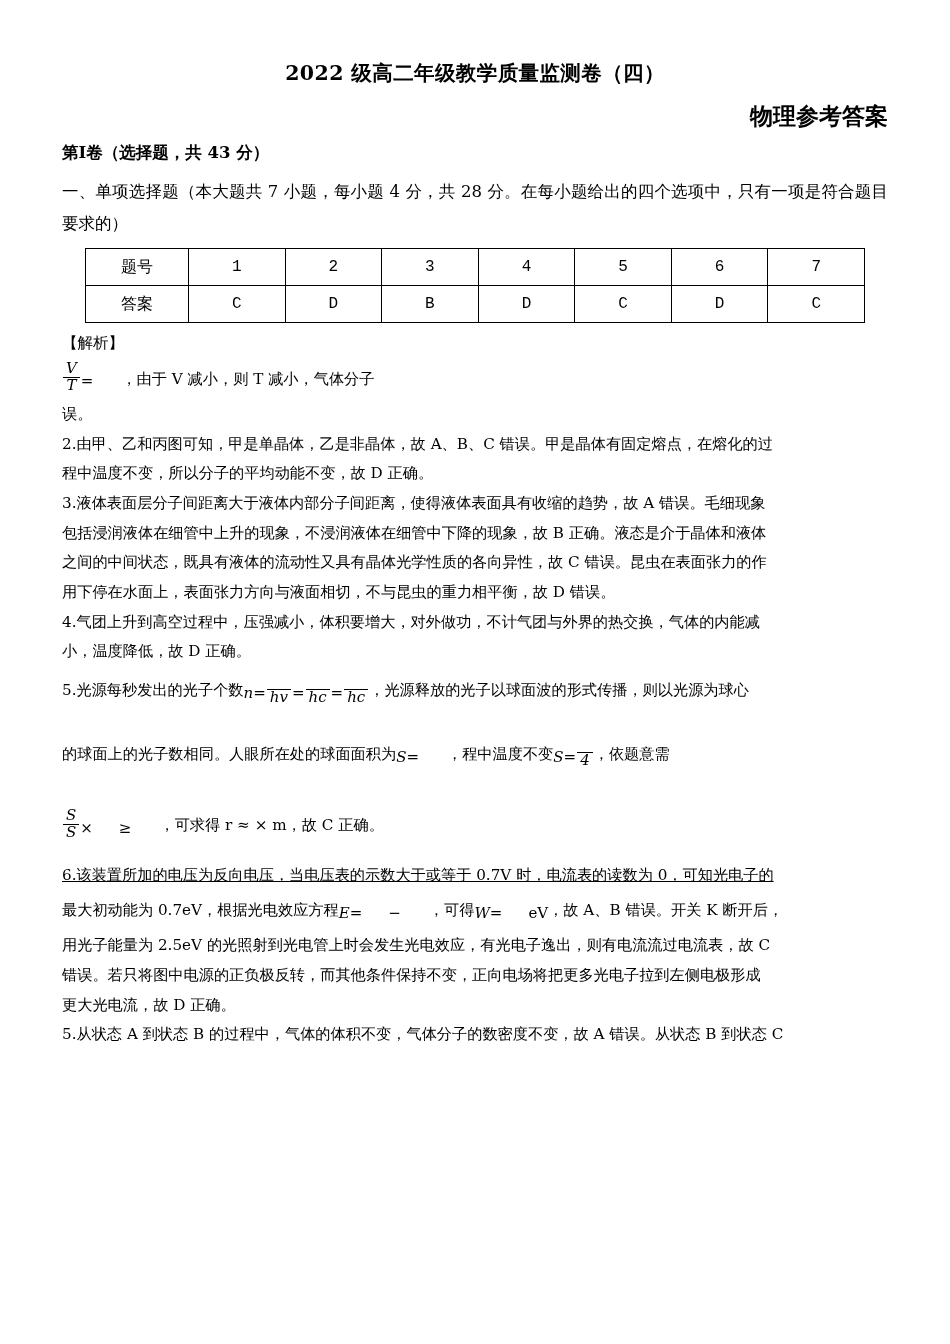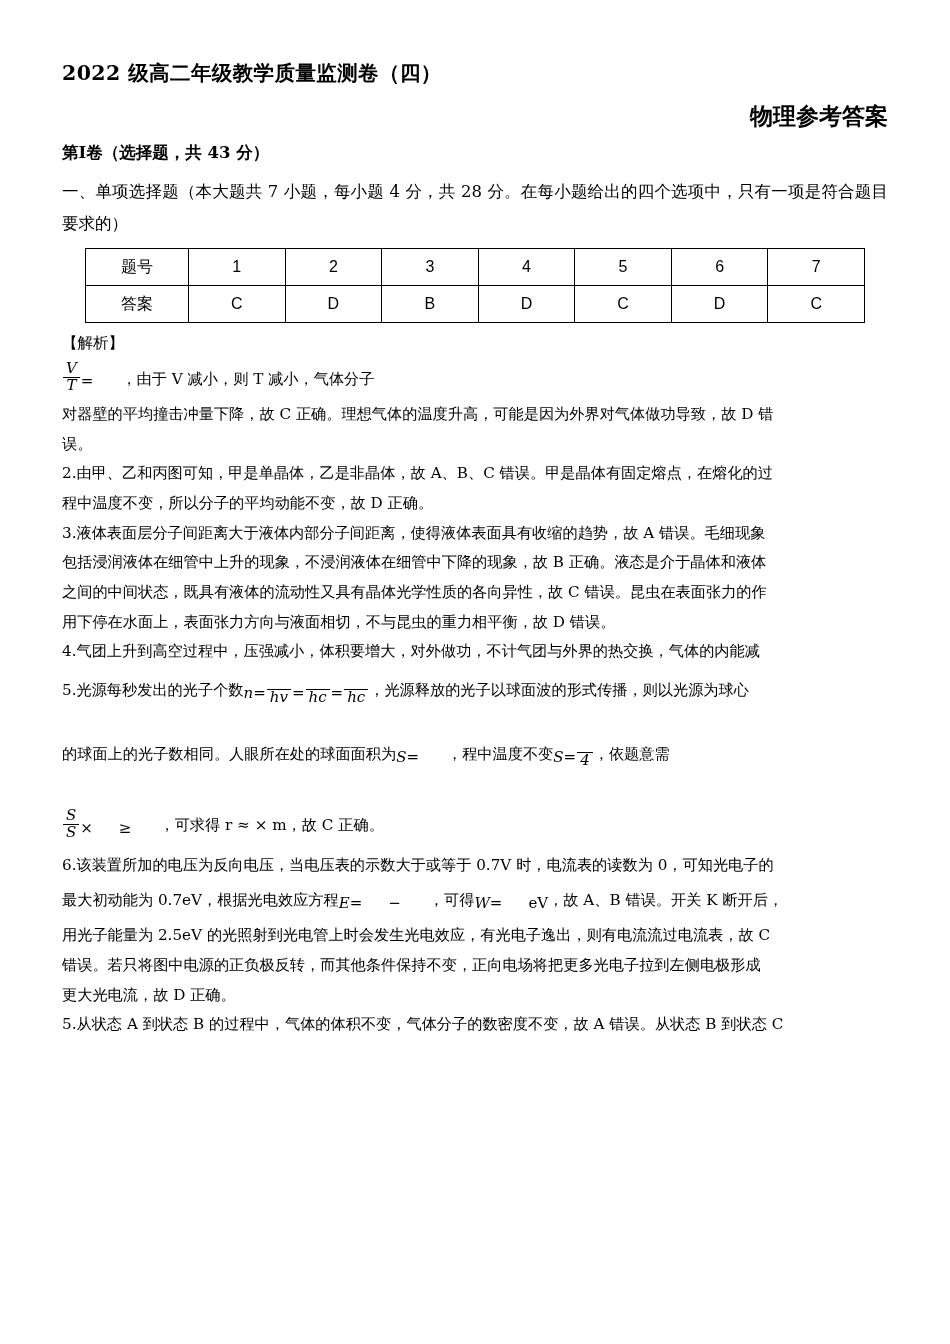--- a/index.html
+++ b/index.html
@@ -18,20 +18,21 @@
   .page {
     width: 950px;
     height: 1344px;
     box-sizing: border-box;
     padding: 52px 62px 0 62px;
     position: relative;
   }
 
   
   .doc-title {
+    text-align: center;
     font-size: 20.5px;
     font-weight: bold;
     letter-spacing: 0.4px;
     margin: 6px 0 10px 0;
     line-height: 1.5;
   }
   .doc-subtitle {
     text-align: right;
     font-size: 23px;
     font-weight: bold;
@@ -58,21 +59,21 @@
     width: 780px;
     margin: 8px auto 6px auto;
     table-layout: fixed;
   }
   .answer-table td {
     border: 1px solid #000000;
     height: 34px;
     text-align: center;
     vertical-align: middle;
     font-size: 16px;
-    font-family: Liberation Sans, sans-serif;
+    font-family: Liberation Mono, monospace;
   }
   .answer-table td.rowhead {
     width: 100px;
   }
 
   
   .solhead {
     font-size: 15.5px;
     line-height: 1.9;
     margin: 4px 0 0 0;
@@ -147,44 +148,44 @@
       <td>C</td>
     </tr>
   </tbody>
     </table>
 
   <div class="solhead">【解析】</div>
 
   <p class="para loose">
     <span class="mathrun"><span class="frac"><span class="num">V</span><span class="den">T</span></span><span class="raised">=</span><span class="mathblank"></span></span><span>，由于 V 减小，则 T 减小，气体分子</span>
   </p>
-  <p class="para">对器壁的平均撞击冲量下降，故 C 正确。理想气体的温度升高，可能是因为外界对气体做功导致，故 D 错</p>
   <p class="para">误。</p>
 
   <p class="para">2.由甲、乙和丙图可知，甲是单晶体，乙是非晶体，故 A、B、C 错误。甲是晶体有固定熔点，在熔化的过</p>
   <p class="para">程中温度不变，所以分子的平均动能不变，故 D 正确。</p>
 
   <p class="para">3.液体表面层分子间距离大于液体内部分子间距离，使得液体表面具有收缩的趋势，故 A 错误。毛细现象</p>
   <p class="para">包括浸润液体在细管中上升的现象，不浸润液体在细管中下降的现象，故 B 正确。液态是介于晶体和液体</p>
   <p class="para">之间的中间状态，既具有液体的流动性又具有晶体光学性质的各向异性，故 C 错误。昆虫在表面张力的作</p>
   <p class="para">用下停在水面上，表面张力方向与液面相切，不与昆虫的重力相平衡，故 D 错误。</p>
 
   <p class="para">4.气团上升到高空过程中，压强减小，体积要增大，对外做功，不计气团与外界的热交换，气体的内能减</p>
+  <p class="para">小，温度降低，故 D 正确。</p>
 
   <p class="para" style="margin-top:6px;">
     <span>5.光源每秒发出的光子个数</span><span class="mathrun"><span class="mi raised">n</span><span class="raised">=</span><span class="frac"><span class="num">&nbsp;&nbsp;</span><span class="den">hv</span></span><span class="raised">=</span><span class="frac"><span class="num">&nbsp;&nbsp;</span><span class="den">hc</span></span><span class="raised">=</span><span class="frac"><span class="num">&nbsp;&nbsp;</span><span class="den">hc</span></span></span><span>，光源释放的光子以球面波的形式传播，则以光源为球心</span>
   </p>
   <p class="para loose" style="margin-top:26px;">
     <span>的球面上的光子数相同。人眼所在处的球面面积为</span><span class="mathrun"><span class="mi raised">S</span><span class="raised">=</span><span class="mathblank"></span></span><span>，程中温度不变</span><span class="mathrun"><span class="mi raised">S</span><span class="raised">=</span><span class="frac"><span class="num">&nbsp;&nbsp;</span><span class="den">4</span></span></span><span>，依题意需</span>
   </p>
   <p class="para loose" style="margin-top:30px;">
     <span class="mathrun"><span class="frac"><span class="num">S</span><span class="den">S</span></span><span class="raised">×</span><span class="eqgap"></span><span class="raised">≥</span><span class="mathblank"></span></span><span>，可求得 r ≈     ×     m，故 C 正确。</span>
   </p>
 
-  <p class="para" style="margin-top:4px;">6.该装置所加的电压为反向电压，当电压表的示数大于或等于 0.7V 时，电流表的读数为 0，可知光电子的</p>
+  <p class="para" style="margin-top:14px;text-decoration:underline;">6.该装置所加的电压为反向电压，当电压表的示数大于或等于 0.7V 时，电流表的读数为 0，可知光电子的</p>
   <p class="para loose">
     <span>最大初动能为 0.7eV，根据光电效应方程</span><span class="mathrun"><span class="mi raised">E</span><span class="raised">=</span><span class="eqgap"></span><span class="raised">−</span><span class="mathblank"></span></span><span>，可得</span><span class="mathrun"><span class="mi raised">W</span><span class="raised">=</span><span class="eqgap"></span><span class="raised">eV</span></span><span>，故 A、B 错误。开关 K 断开后，</span>
   </p>
   <p class="para">用光子能量为 2.5eV 的光照射到光电管上时会发生光电效应，有光电子逸出，则有电流流过电流表，故 C</p>
   <p class="para">错误。若只将图中电源的正负极反转，而其他条件保持不变，正向电场将把更多光电子拉到左侧电极形成</p>
   <p class="para">更大光电流，故 D 正确。</p>
 
   <p class="para">5.从状态 A 到状态 B 的过程中，气体的体积不变，气体分子的数密度不变，故 A 错误。从状态 B 到状态 C</p>
 
 </div>

